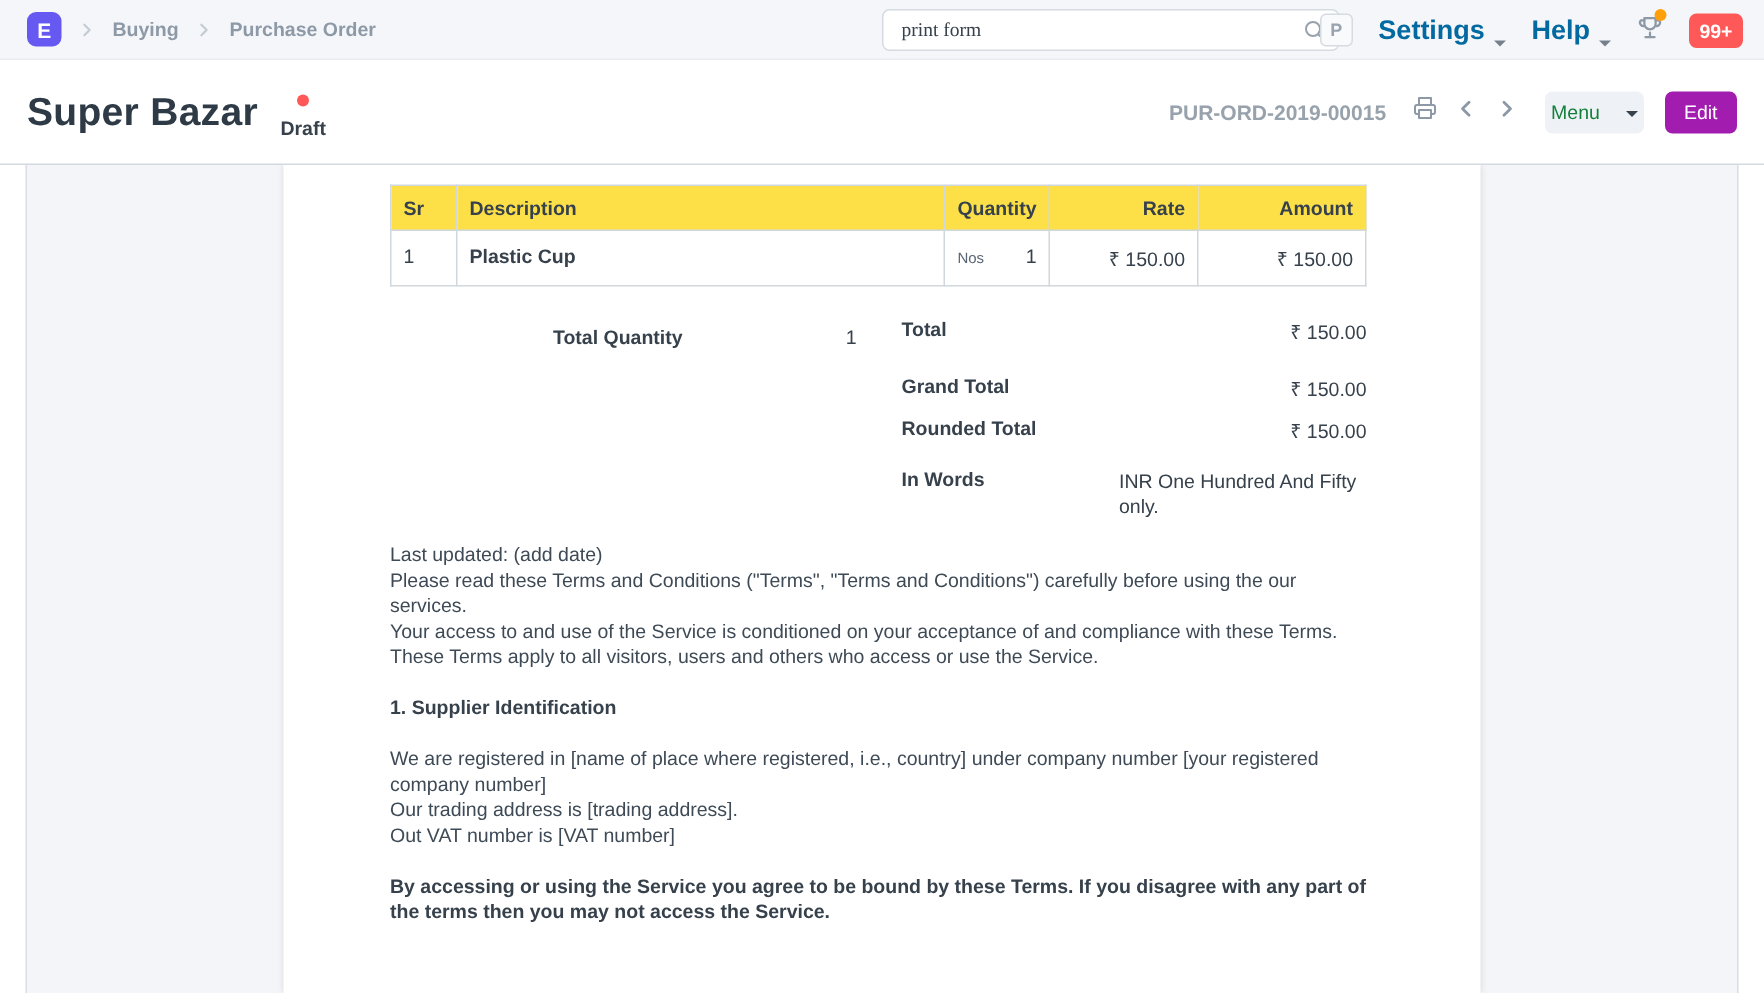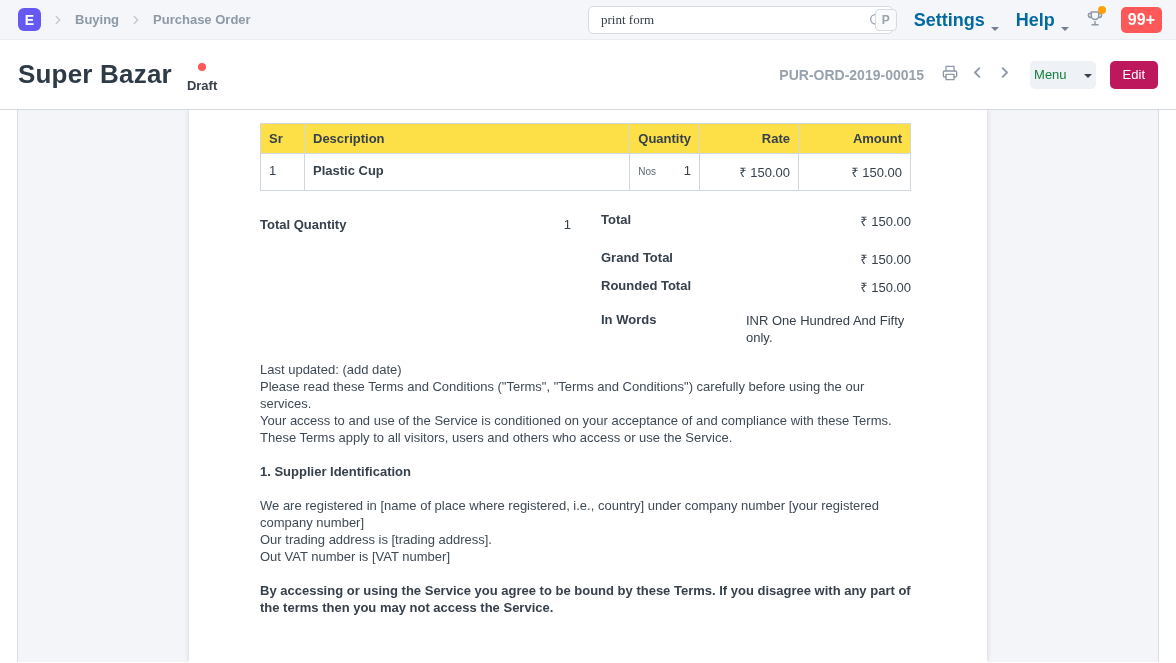--- a/index.html
+++ b/index.html
@@ -24,39 +24,39 @@
   .avatar { width:22px; height:22px; border:1px solid #d5dbe1; border-radius:4px;
     color:#9aa4ae; font-size:12px; font-weight:600; display:flex; align-items:center;
     justify-content:center; cursor:pointer; background:#f8fafc; }
   .nav-item { color:#0369a1; font-size:18px; font-weight:600; display:flex;
     align-items:flex-end; gap:6px; cursor:pointer; }
   .caret { width:0; height:0; border-left:4px solid transparent;
     border-right:4px solid transparent; border-top:4.5px solid #76808c; margin-top:2px; }
   .trophy-wrap { position:relative; cursor:pointer; display:flex; }
   .notif-dot { position:absolute; right:-2px; top:-3px; width:8px; height:8px;
     border-radius:50%; background:#ffa00a; }
-  .badge { background:#ff5858; color:#fff; font-size:16px; font-weight:700;
+  .badge { background:#ff5858; color:#fff; font-size:13px; font-weight:700;
     padding:4px 7px; border-radius:5px; cursor:pointer; }
 
   
   .page-head { height:70px; background:#fff; border-bottom:1px solid #d4dae0;
     display:flex; align-items:center; padding:0 18px; }
   .page-title { font-size:26px; font-weight:700; color:#2e3a46; letter-spacing:.2px; }
   .indicator { display:flex; align-items:center; gap:7px; margin-left:15px; margin-top:6px;flex-direction:column; }
   .indicator .dot { width:8px; height:8px; border-radius:50%; background:#ff5858; }
   .indicator .txt { font-size:13px; font-weight:700; color:#36414c; }
   .head-right { margin-left:auto; display:flex; align-items:center; gap:8px; }
   .doc-id { color:#98a2ac; font-size:14px; font-weight:600; margin-right:8px; }
   .icon-btn { display:flex; align-items:center; cursor:pointer; padding:2px; }
   .btn { border:none; border-radius:5px; font-size:13px; cursor:pointer; height:28px;
     font-family:"Liberation Sans", sans-serif; }
   .btn-default { background:#eef1f5; color:#15803d; padding:0 4px; margin-left:8px;
     display:flex; align-items:center; gap:17px; font-weight:400; }
   .btn-default .caret { border-top-color:#36414c; }
-  .btn-primary { background:#be185d; color:#fff; padding:0 13px; margin-left:6px; }
+  .btn-primary { background:#a21caf; color:#fff; padding:0 13px; margin-left:6px; }
 
   
   .workspace { display:flex; height:552px; }
   .side-strip { width:18px; background:#fff; }
   .side-strip.left  { border-right:1px solid #d8dee4; }
   .side-strip.right { border-left:1px solid #d8dee4; }
   .preview-area { flex:1; background:#f4f5f8; display:flex; justify-content:center;
     overflow:hidden; }
   .paper { width:798px; background:#fff; box-shadow:0 0 5px rgba(0,0,0,.14);
     padding:13px 76px 0 71px; color:#36414c; }
@@ -68,21 +68,21 @@
   table.items th { background:#fde047; font-weight:700; }
   table.items td { padding:9px 8px; }
   .num { text-align:right !important; }
   .col-sr{width:44px;} .col-qty{width:67px;} .col-rate{width:99px;} .col-amt{width:112px;}
   .item-name { font-weight:700; }
   .qty-cell { display:flex; justify-content:space-between; align-items:baseline; }
   .uom { font-size:10px; color:#5a6673; }
 
   
   .totals { display:flex; margin-top:21px; font-size:13px; }
-  .totals-left { width:325px; padding:5px 14px 0 0; display:flex; }
+  .totals-left { width:325px; padding:5px 14px 0 0; display:flex;text-align:center; }
   .totals-left .lbl { font-weight:700; flex:1; }
   .totals-right { width:326px; padding-left:16px; }
   .t-row { display:flex; }
   .t-row .lbl { flex:1; font-weight:700; }
   .t-row.r1 { margin-bottom:20px; }
   .t-row.r2 { margin-bottom:10px; }
   .t-row.r3 { margin-bottom:16px; }
   .t-row.words .lbl { flex:none; width:145px; }
   .t-row.words .val { flex:1; line-height:17px; }
 

